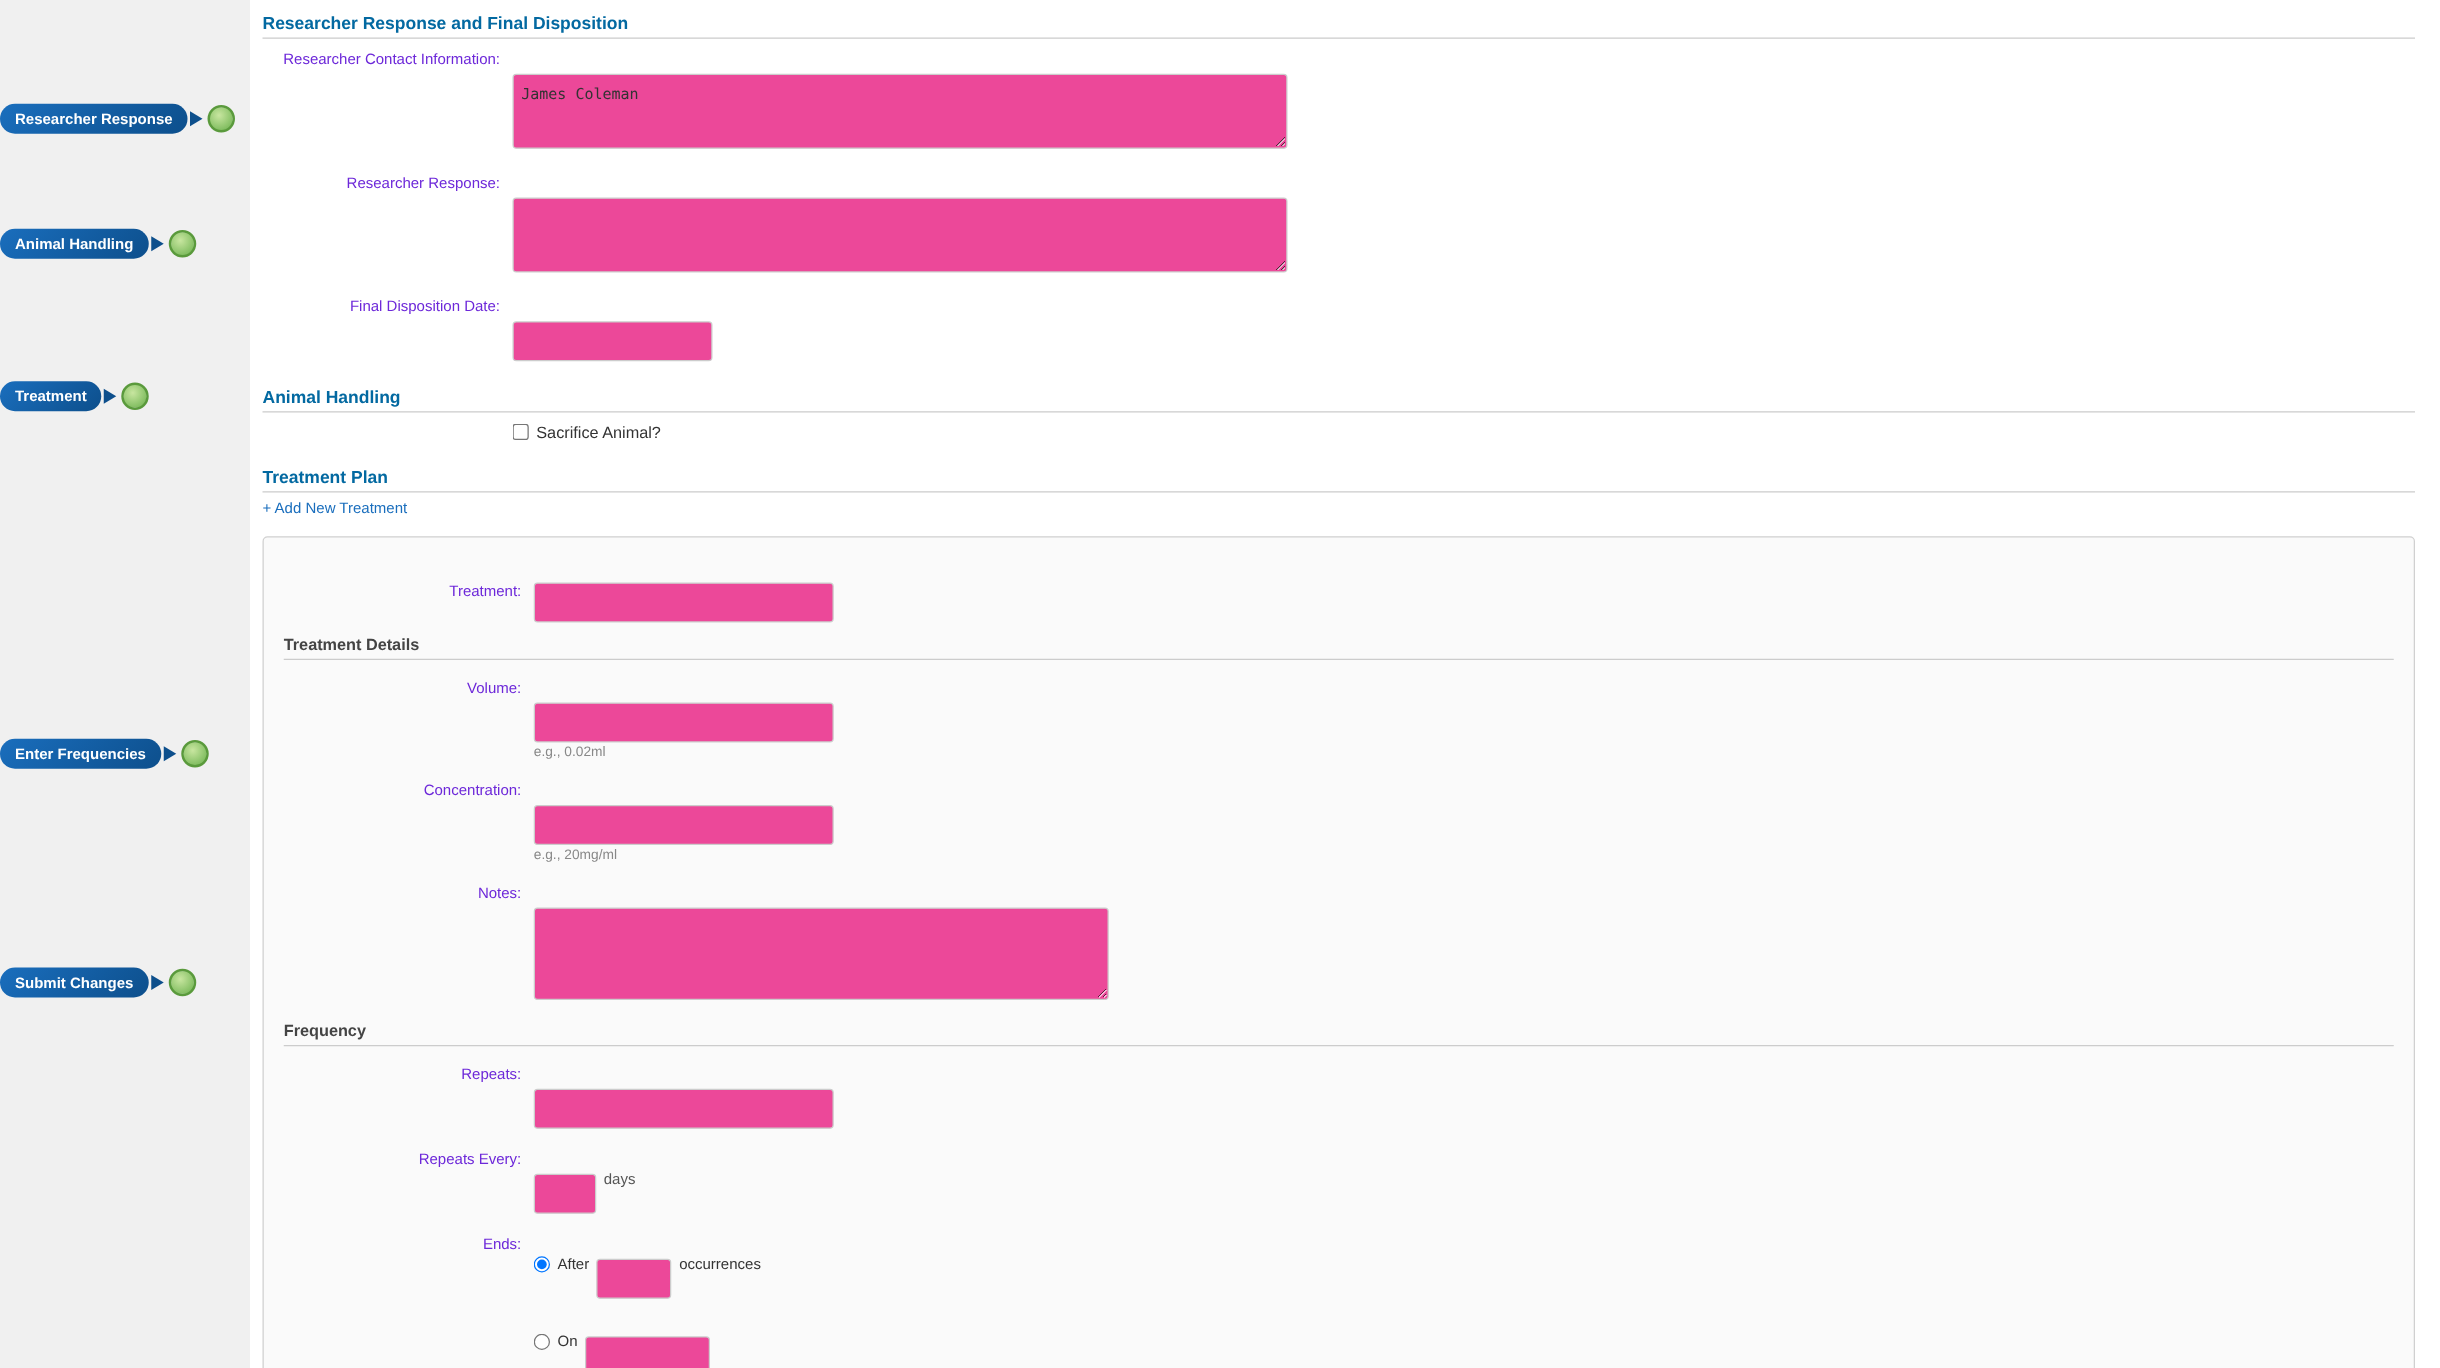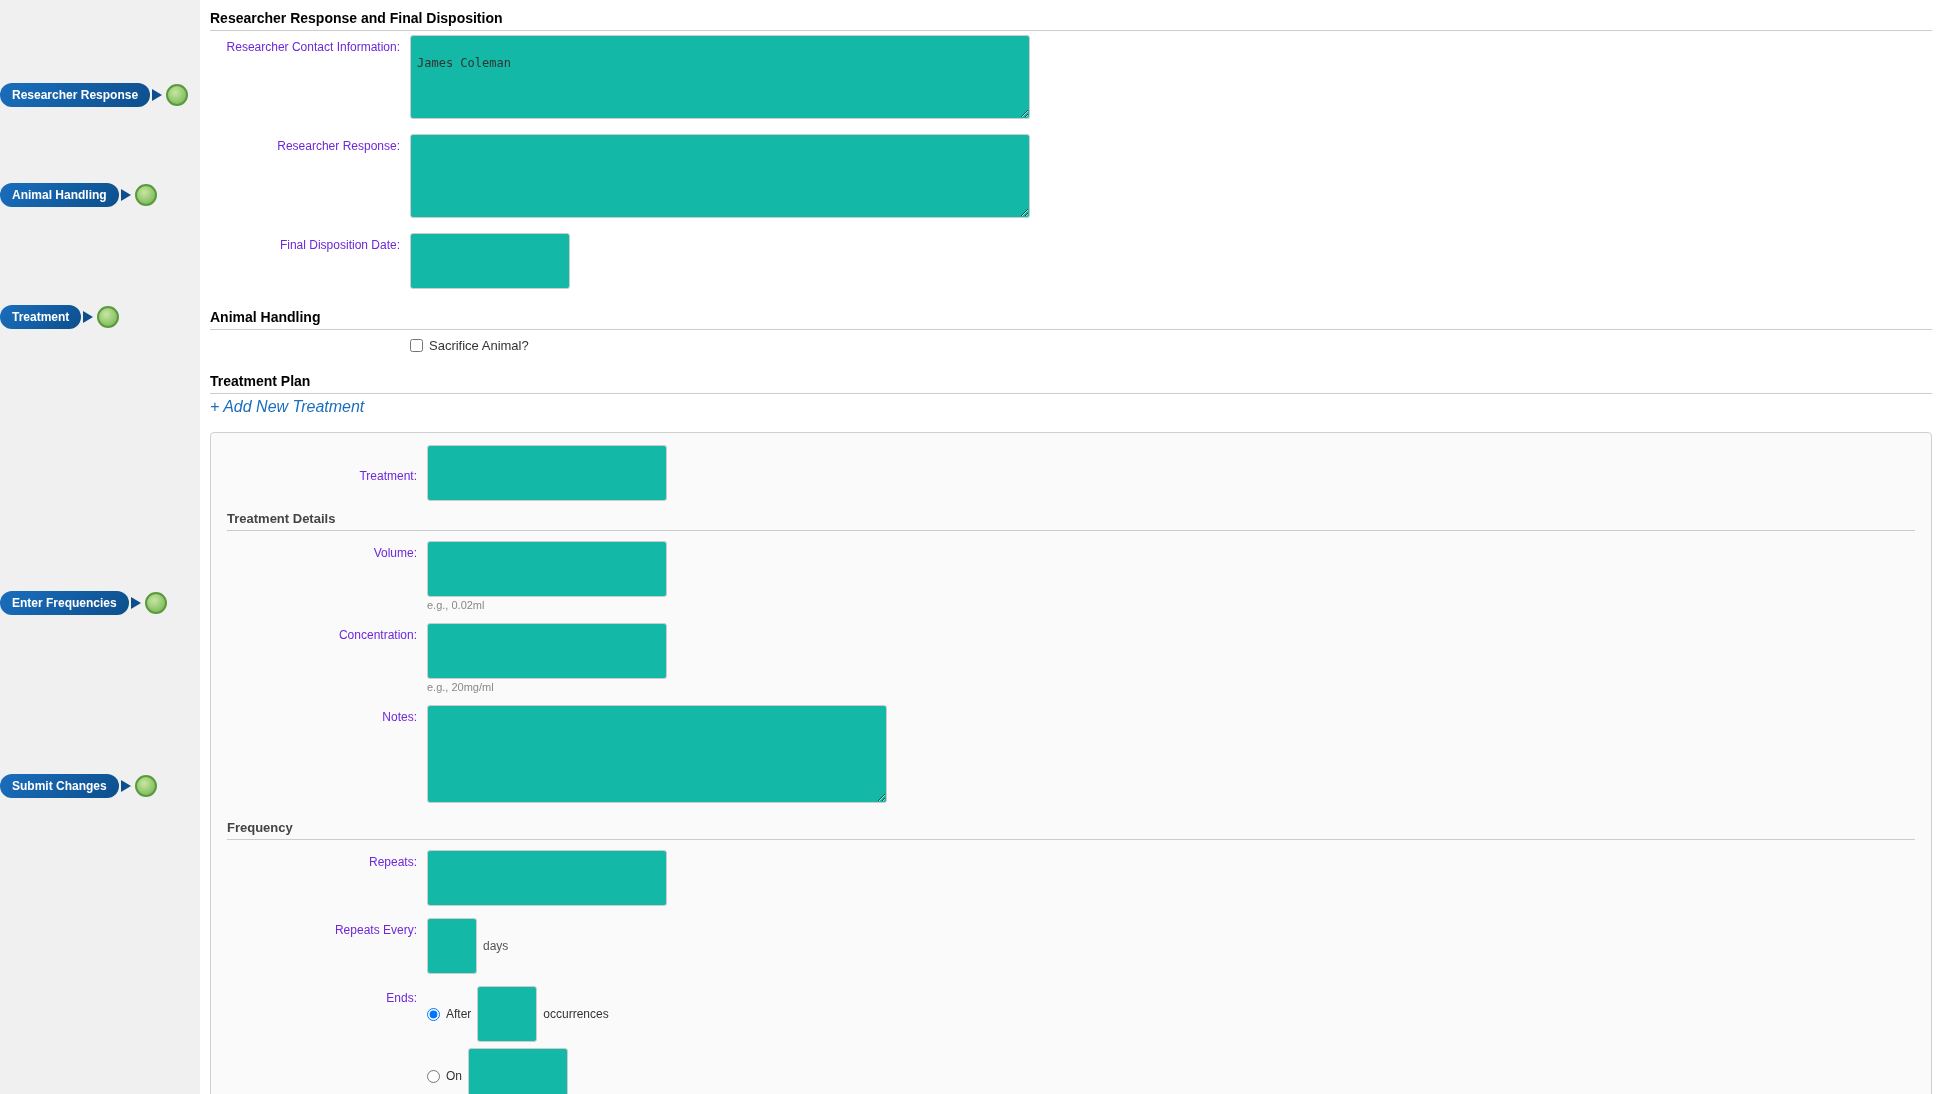--- a/index.html
+++ b/index.html
@@ -54,21 +54,21 @@
       flex: 1;
       padding: 10px 20px 40px 10px;
       background: #fff;
       min-width: 0;
     }
 
     
     .section-header {
       font-size: 14px;
       font-weight: bold;
-      color: #000000;
+      color: #0369a1;
       margin-bottom: 4px;
       padding-bottom: 4px;
       border-bottom: 1px solid #ccc;
     }
 
     .section-block {
       margin-bottom: 20px;
     }
 
     
@@ -85,26 +85,27 @@
       font-size: 12px;
       color: #6d28d9;
       flex-shrink: 0;
     }
     .form-field {
       flex: 1;
       max-width: 620px;
     }
     input[type="text"], textarea, select {
       width: 100%;
-      padding: 20px 6px;
+      padding: 8px 6px;
       border: 1px solid #ccc;
       border-radius: 3px;
       font-size: 12px;
       color: #333;
-      background: #14b8a6;
+      background: #ec4899;
+      margin-top: 24px;
     }
     textarea {
       resize: vertical;
     }
     .hint-text {
       font-size: 11px;
       color: #888;
       margin-top: 2px;
     }
 
@@ -130,28 +131,27 @@
       color: #444;
       border-bottom: 1px solid #ccc;
       padding-bottom: 4px;
       margin-bottom: 10px;
       margin-top: 14px;
     }
 
     
     .add-link {
       color: #1a6ebd;
-      font-size: 16px;
+      font-size: 12px;
       text-decoration: none;
       cursor: pointer;
       display: inline-flex;
       align-items: center;
       gap: 3px;
       margin-bottom: 8px;
-      font-style: italic;
     }
 
     
     .checkbox-row {
       display: flex;
       align-items: center;
       gap: 6px;
       padding-top: 4px;
     }
 

